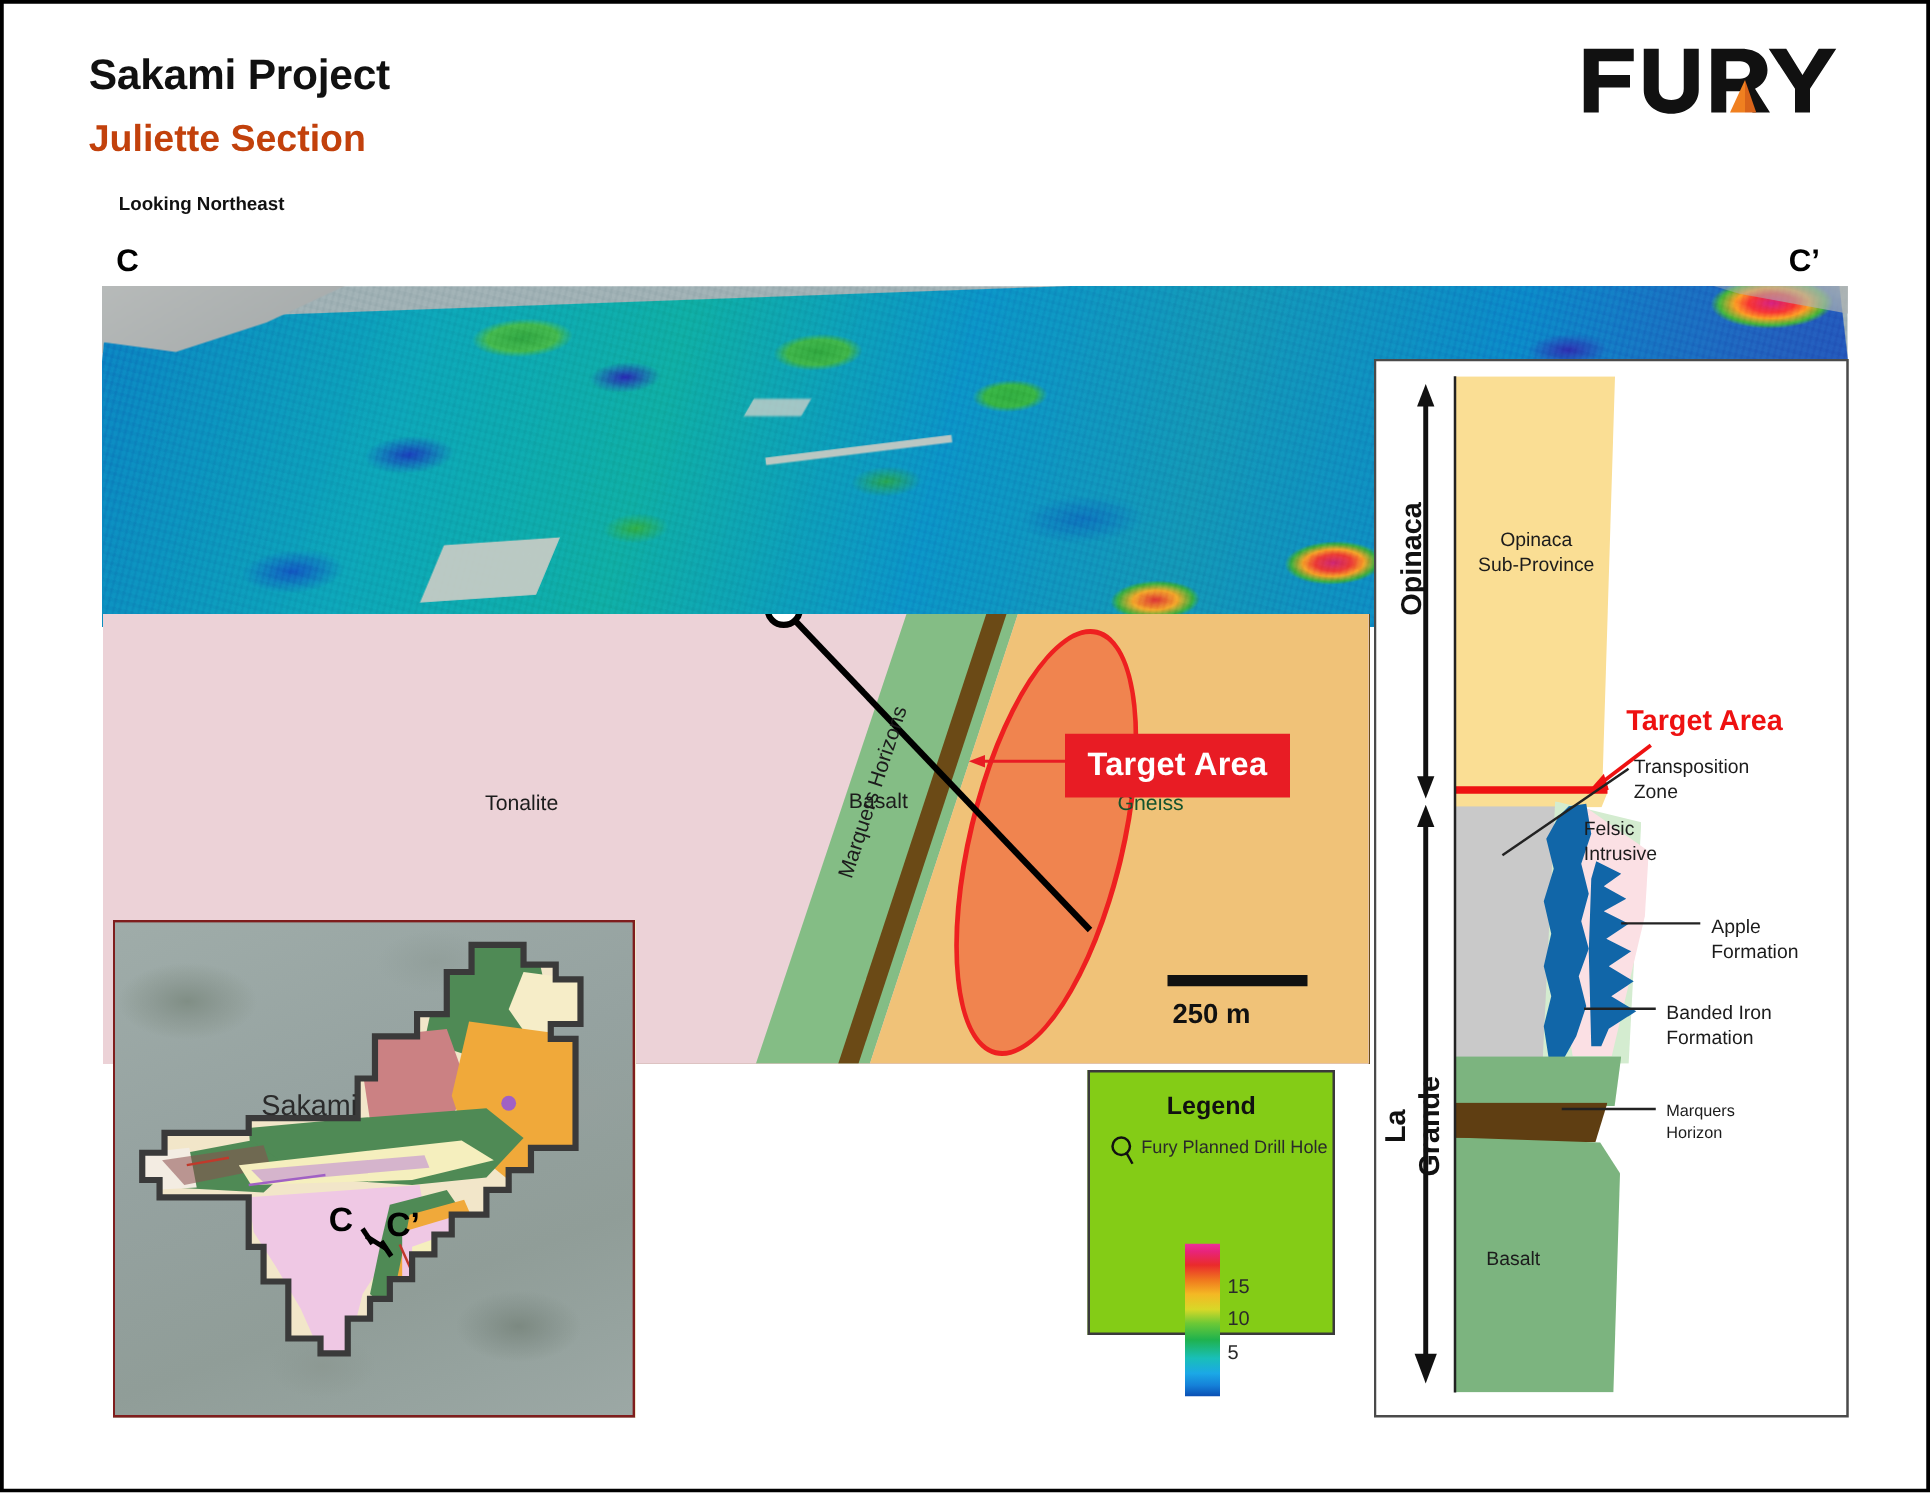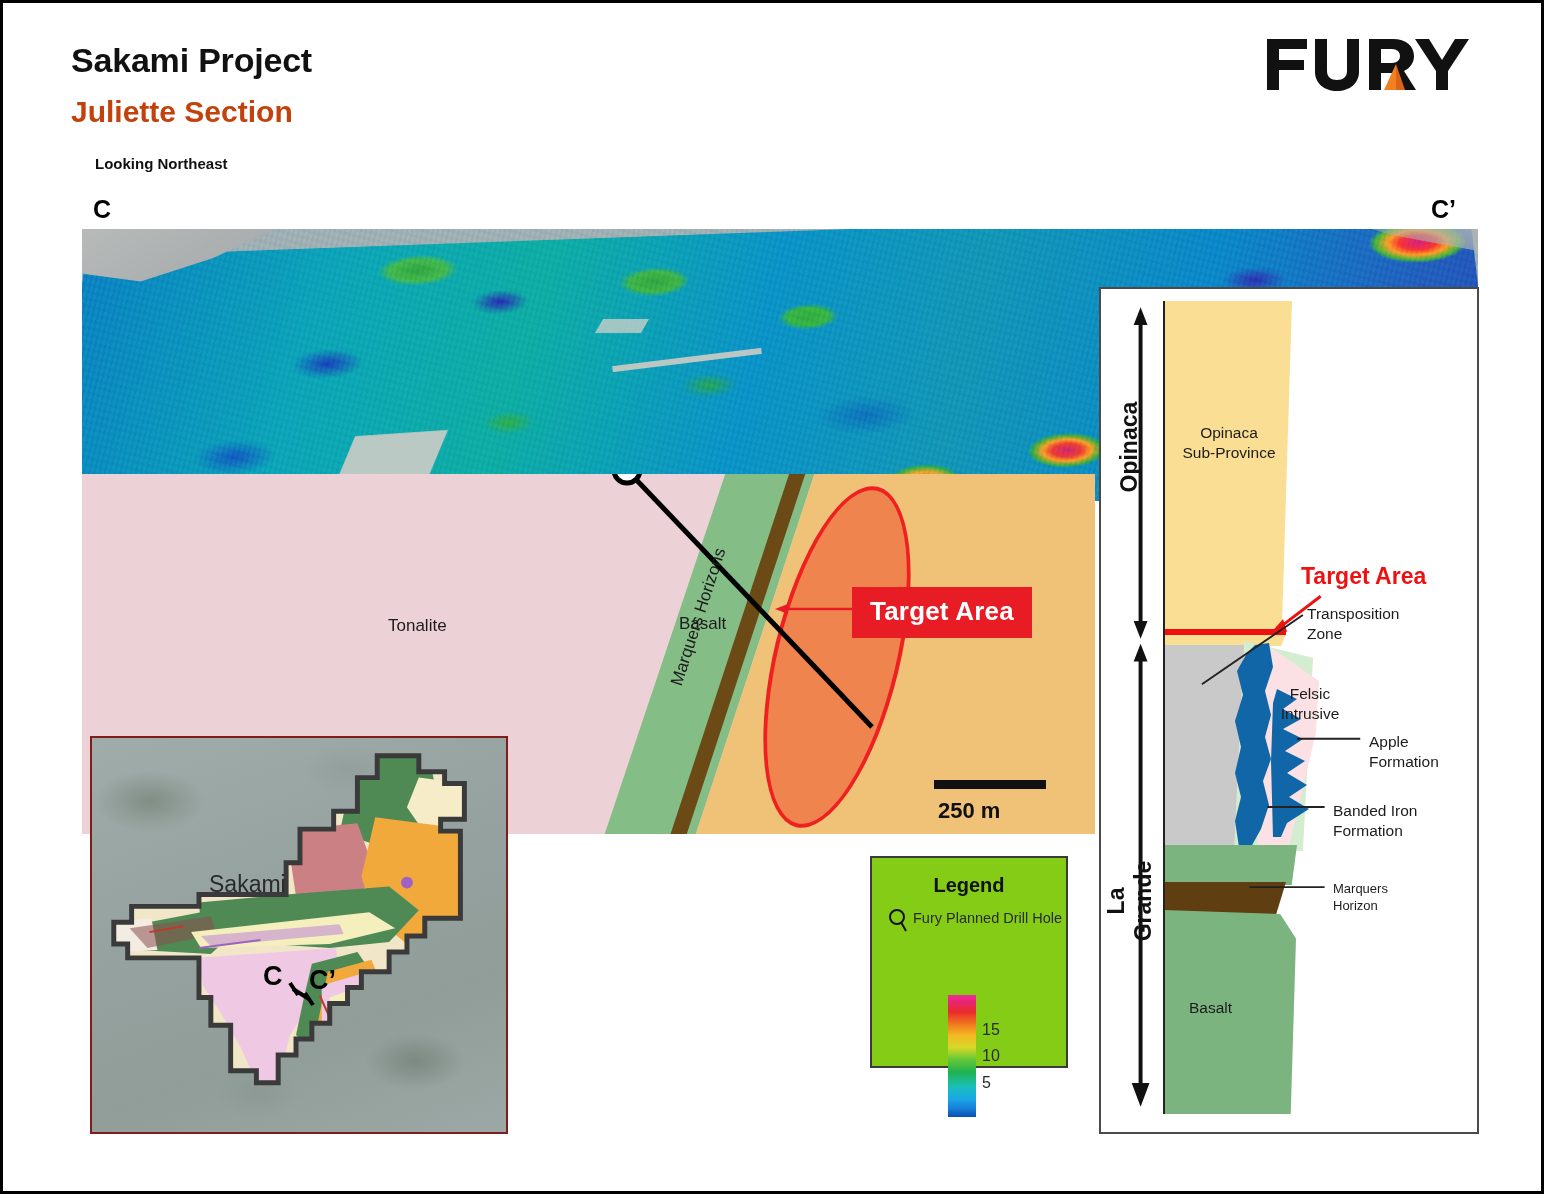--- a/index.html
+++ b/index.html
@@ -104,21 +104,21 @@
     transform: skewX(-30deg); filter: blur(0.6px);
   }
   .ip-line {
     position: absolute; left: 38%; top: 47%;
     width: 150px; height: 6px; background: #cfcdc4; opacity: 0.9;
     transform: rotate(-7deg); filter: blur(0.5px);
   }
 
   
   .xs {
-    position: absolute; left: 79px; top: 471px;
+    position: absolute; left: 79px; top: 488px;
     width: 1013px; height: 360px;
     overflow: hidden;
     background: #ecd2d7;
   }
   .xs-tonalite { position: absolute; inset: 0; background: #ecd2d7; }
   .xs-basalt {
     position: absolute; left: 0; top: 0; width: 100%; height: 100%;
     background: #84bd85;
     clip-path: polygon(63.5% 0, 72.3% 0, 60.6% 100%, 51.6% 100%);
   }
@@ -305,22 +305,22 @@
   }
   .strat-lbl-target {
     position: absolute; left: 200px; top: 274px;
     font-size: 23px; font-weight: bold; color: #ee1111;
   }
   .strat-lbl-transposition {
     position: absolute; left: 206px; top: 315px;
     width: 140px; font-size: 15.5px; color: #1c1c1c; line-height: 1.28;
   }
   .strat-lbl-felsic {
-    position: absolute; left: 166px; top: 395px;
-    width: 86px; text-align: center;
+    position: absolute; left: 166px; top: 365px;
+    width: 86px; 
     font-size: 15.5px; color: #1c1c1c; line-height: 1.28;
   }
   .strat-lbl-apple {
     position: absolute; left: 268px; top: 443px;
     width: 108px; font-size: 15.5px; color: #1c1c1c; line-height: 1.28;
   }
   .strat-lbl-bif {
     position: absolute; left: 232px; top: 512px;
     width: 146px; font-size: 15.5px; color: #1c1c1c; line-height: 1.28;
   }

